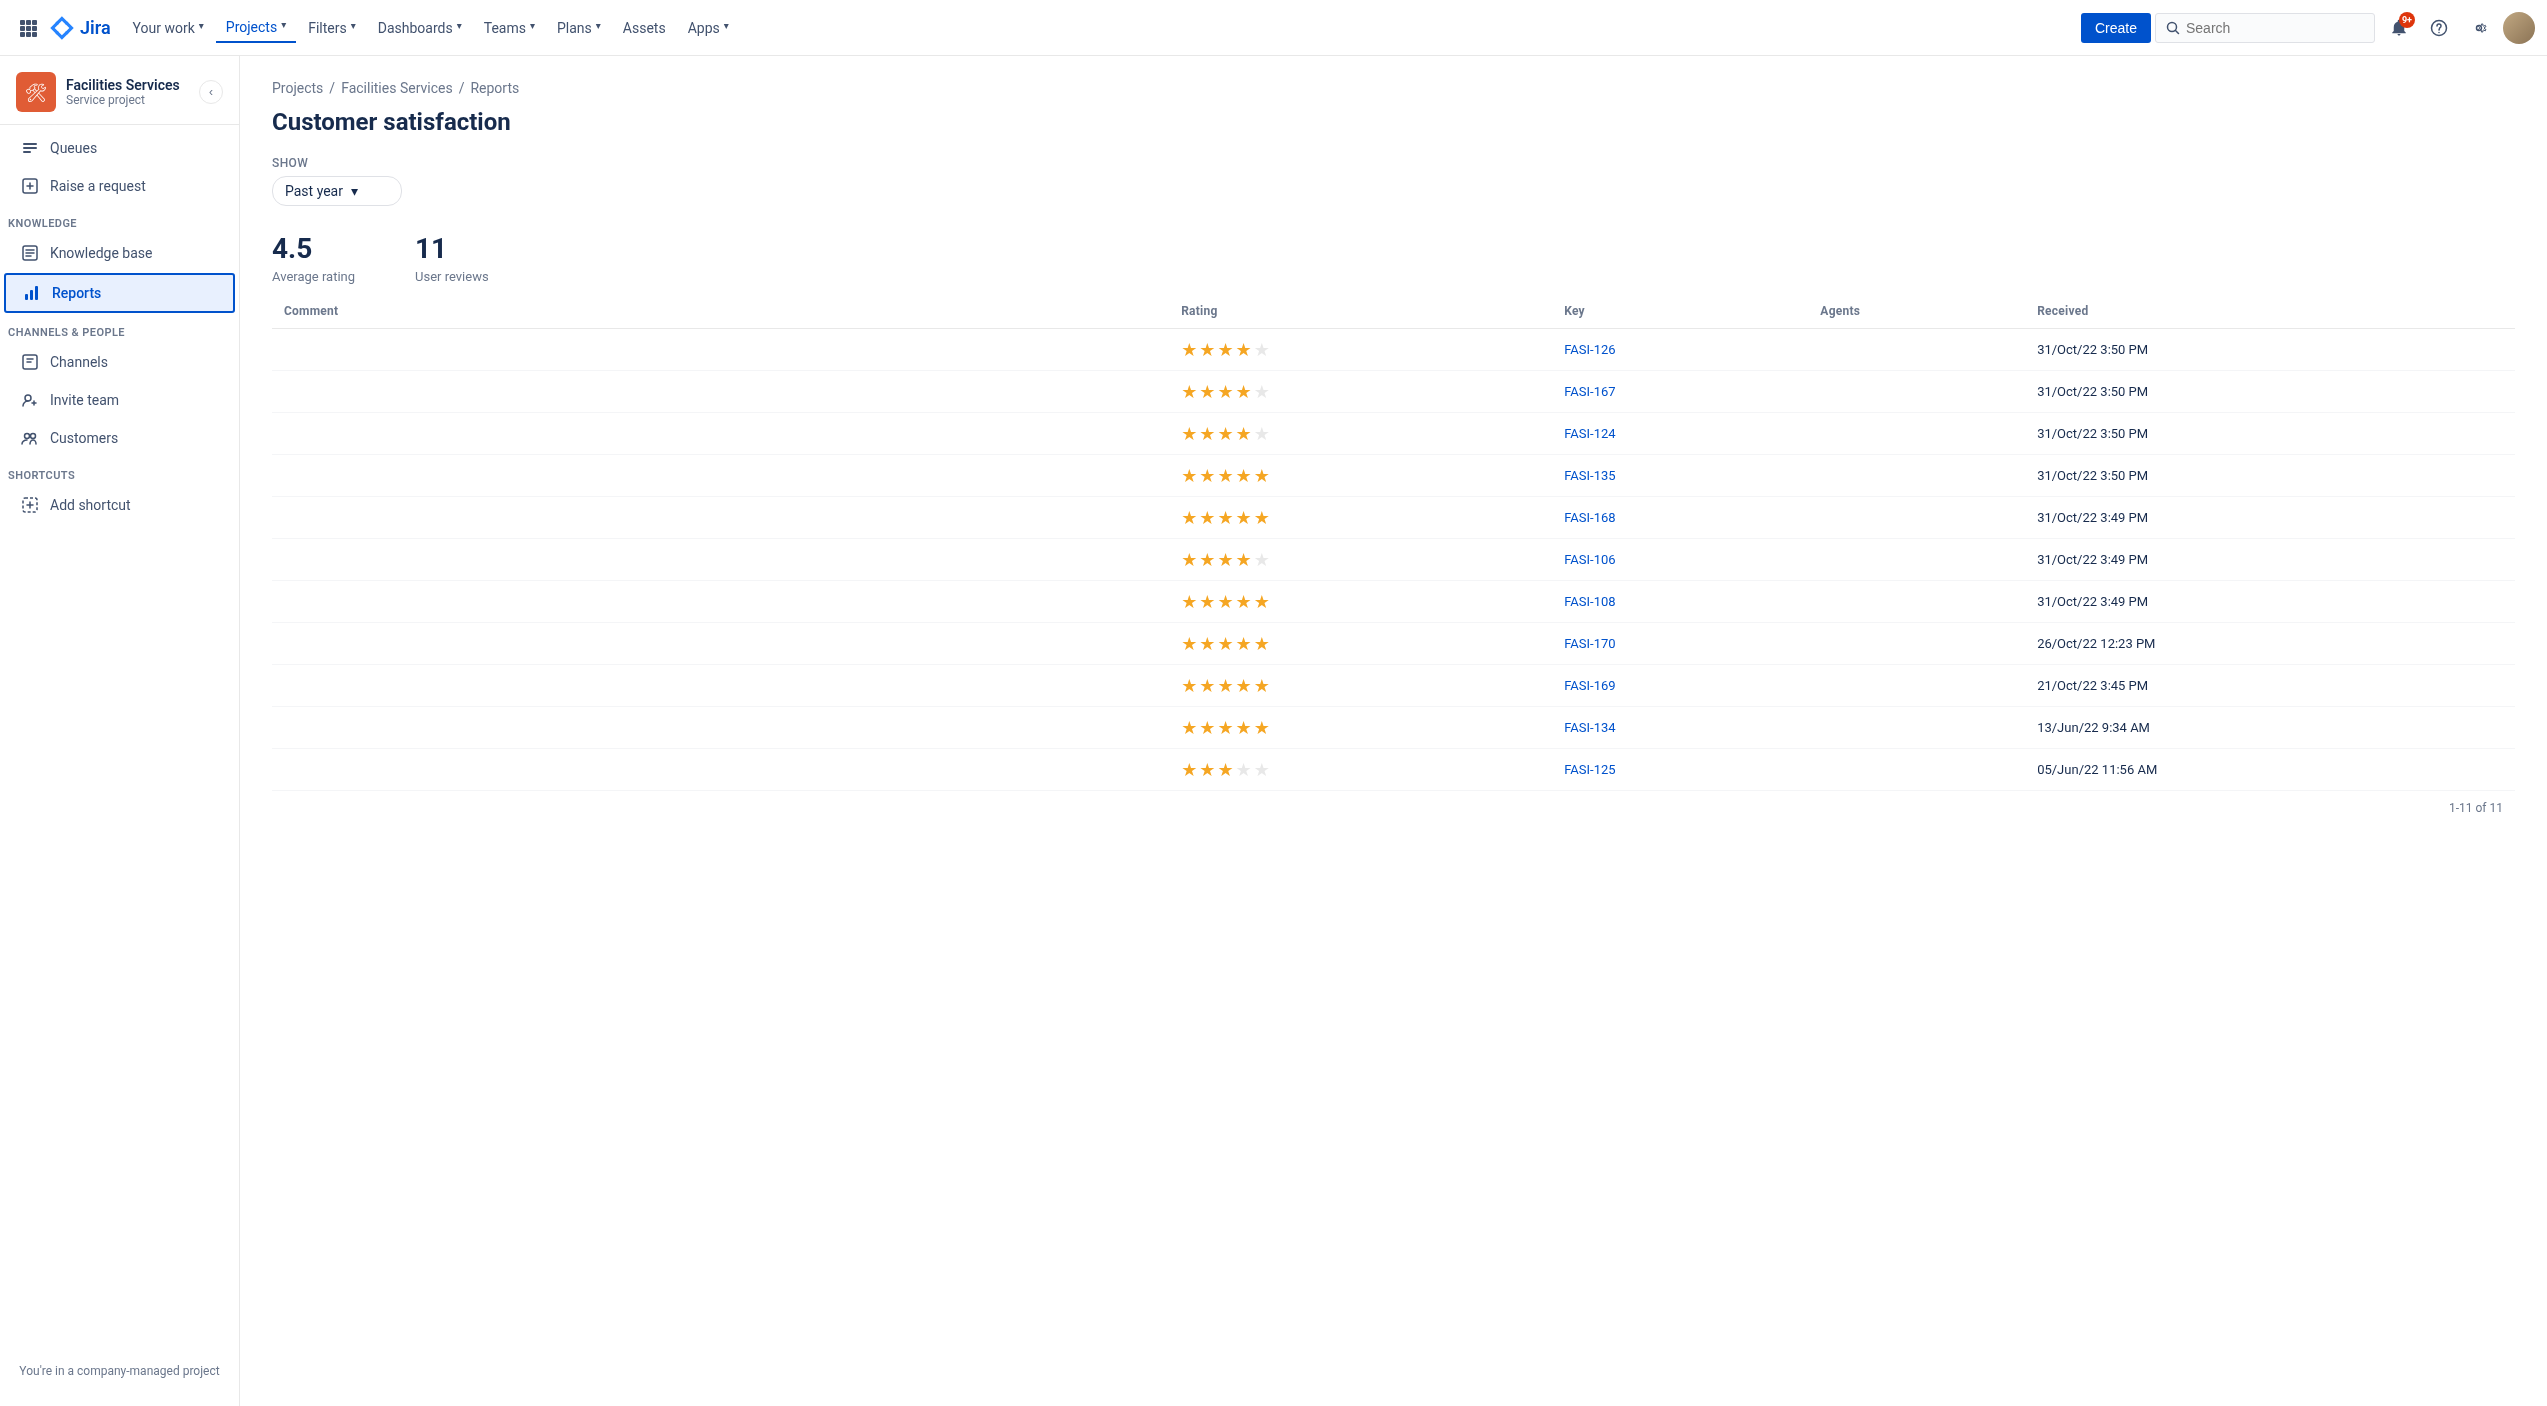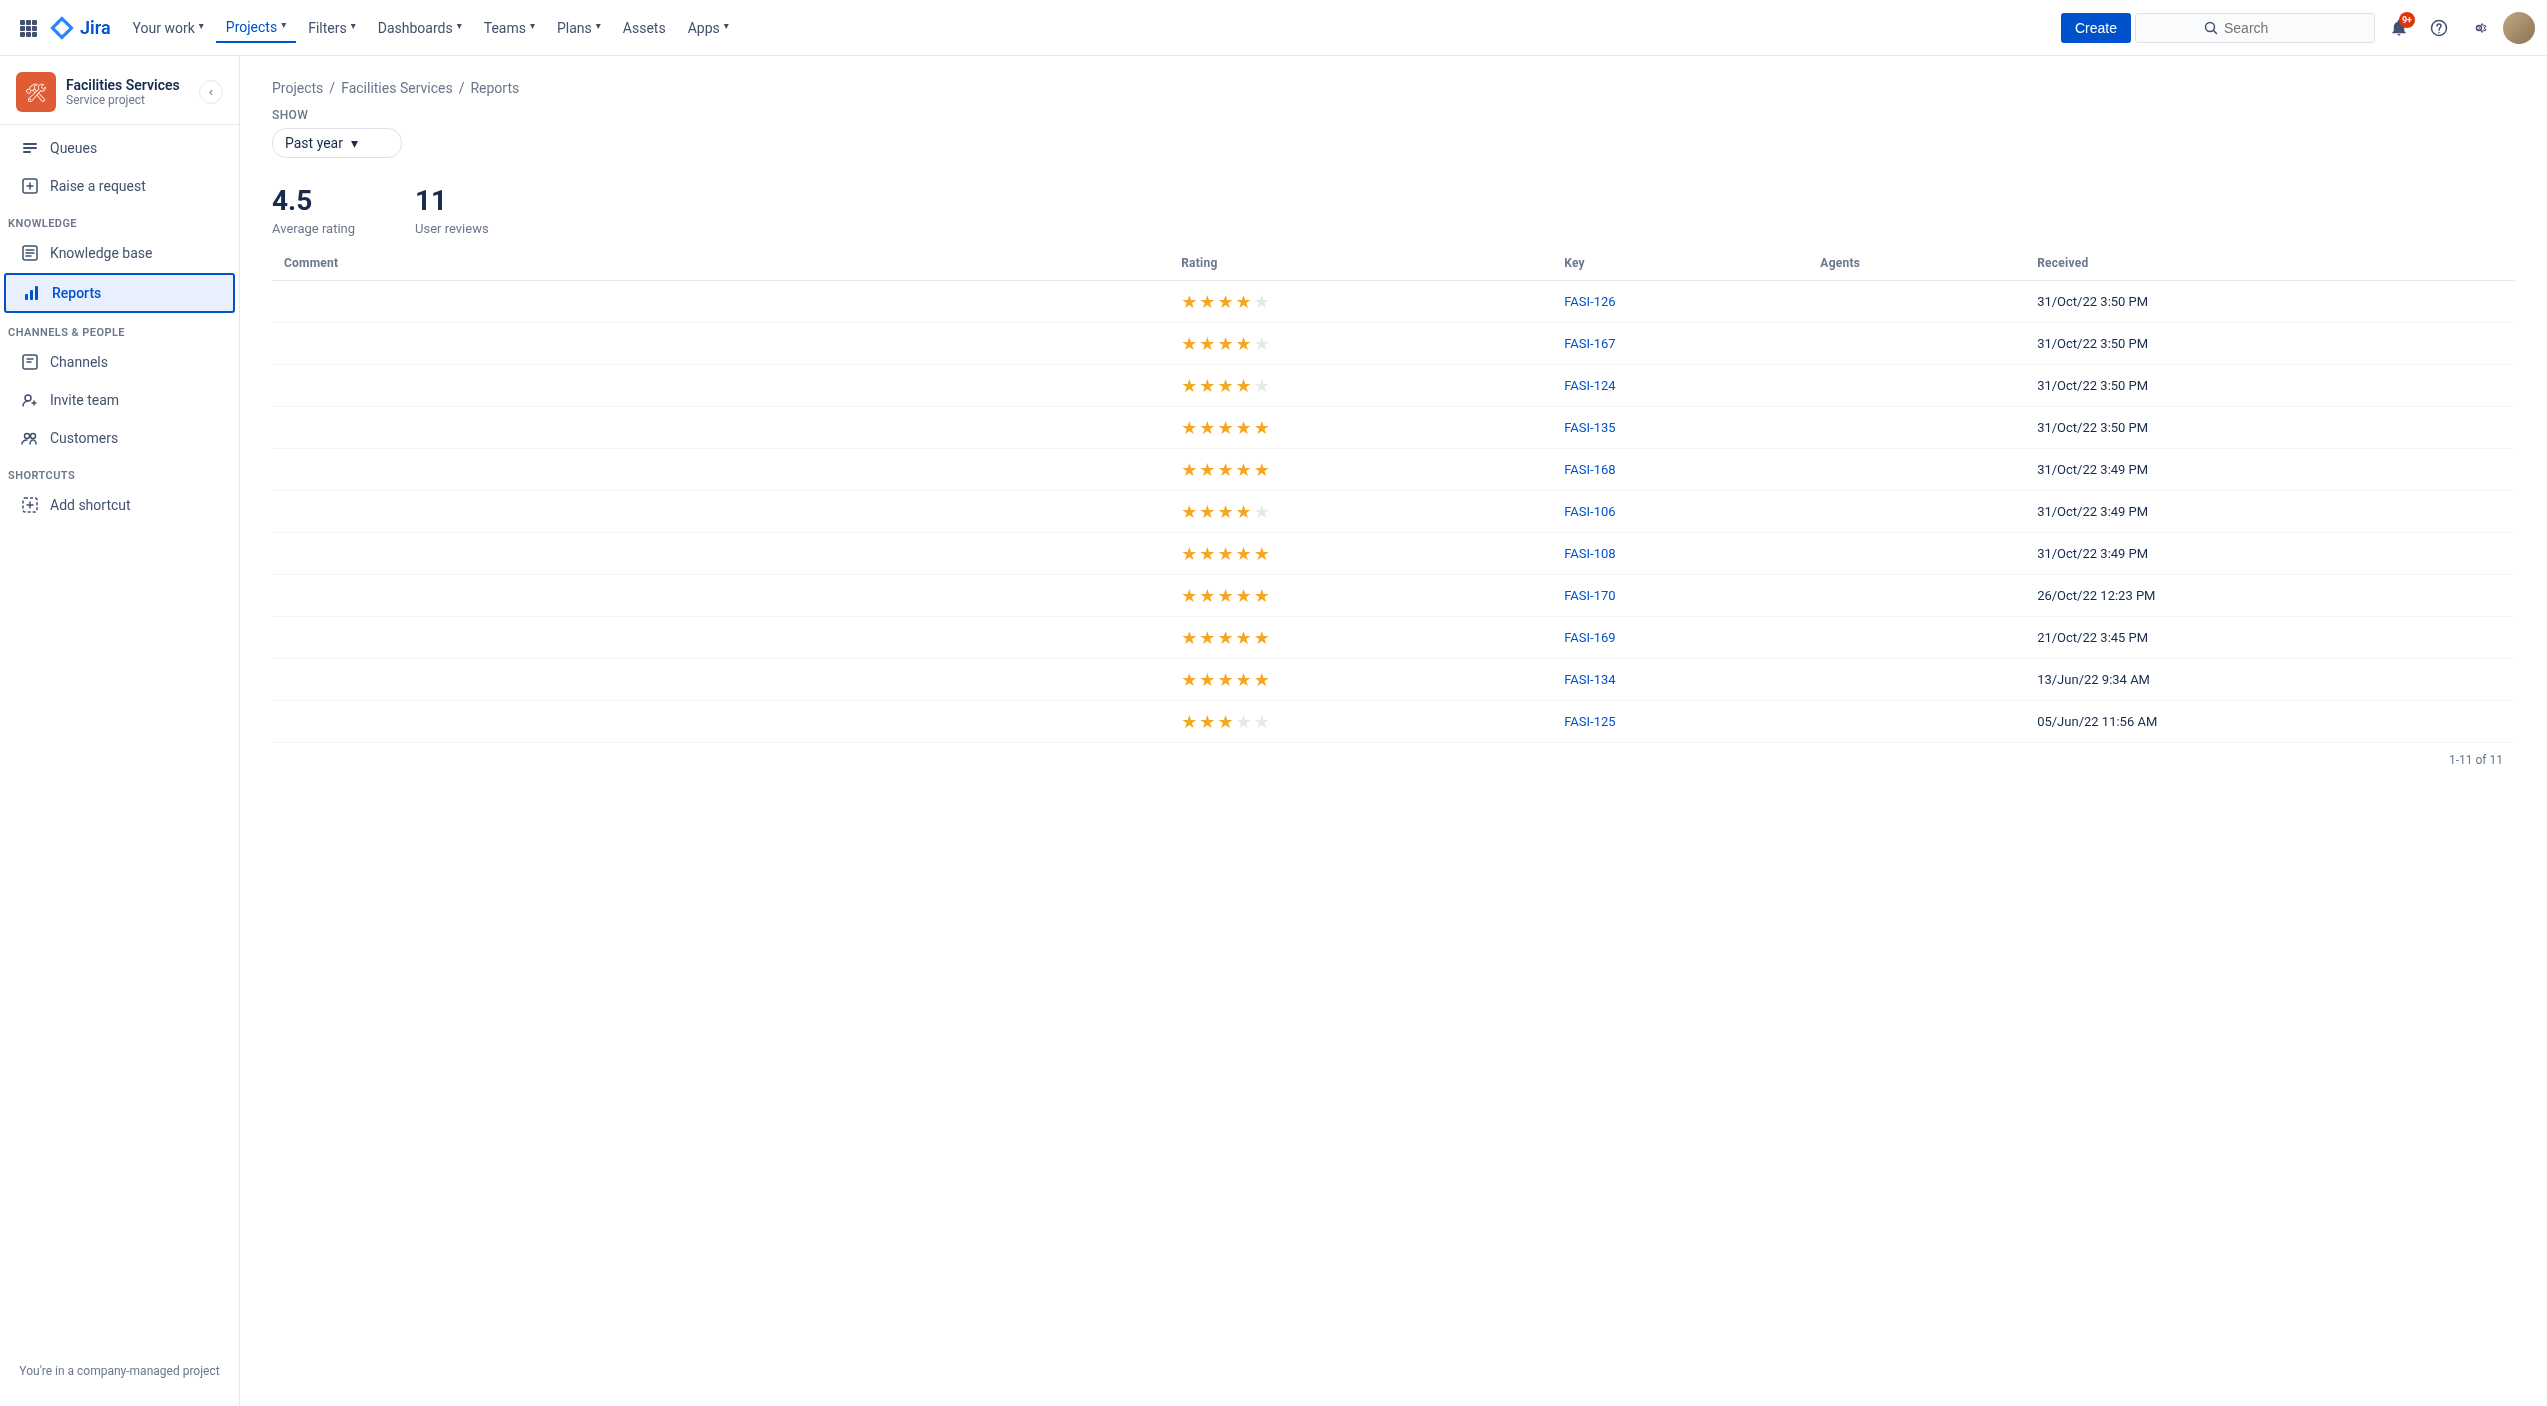--- a/index.html
+++ b/index.html
@@ -26,21 +26,21 @@
     .topnav-item .chevron { font-size: 10px; color: #42526e; }
     .topnav-create {
       background: #0052cc; color: #fff; border: none; border-radius: 3px;
       padding: 7px 14px; font-size: 14px; font-weight: 500; cursor: pointer;
       white-space: nowrap;
     }
     .topnav-right { display: flex; align-items: center; gap: 8px; margin-left: auto; }
     .topnav-search {
       display: flex; align-items: center; gap: 6px;
       border: 1px solid #dfe1e6; border-radius: 3px;
-      padding: 6px 10px; width: 240px; cursor: text; background: #fafbfc; justify-content: flex-end;
+      padding: 6px 10px; width: 220px; cursor: text; background: #fafbfc;
     }
     .topnav-search input {
       border: none; background: transparent; outline: none; font-size: 14px; color: #42526e; width: 140px;
     }
     .topnav-icon-btn {
       width: 32px; height: 32px; border-radius: 50%; display: flex; align-items: center;
       justify-content: center; cursor: pointer; background: transparent; border: none; position: relative;
       color: #42526e; font-size: 16px;
     }
     .notif-badge {
@@ -312,20 +312,21 @@
     
     <div class="breadcrumb">
       <a>Projects</a>
       <span class="breadcrumb-sep">/</span>
       <a>Facilities Services</a>
       <span class="breadcrumb-sep">/</span>
       <span>Reports</span>
     </div>
 
     
+    <h1 class="page-title">Customer satisfaction</h1>
 
     
     <div class="show-label">Show</div>
     <div class="period-select">
       <span>Past year</span>
       <span>▾</span>
     </div>
 
     
     <div class="metrics-row">

